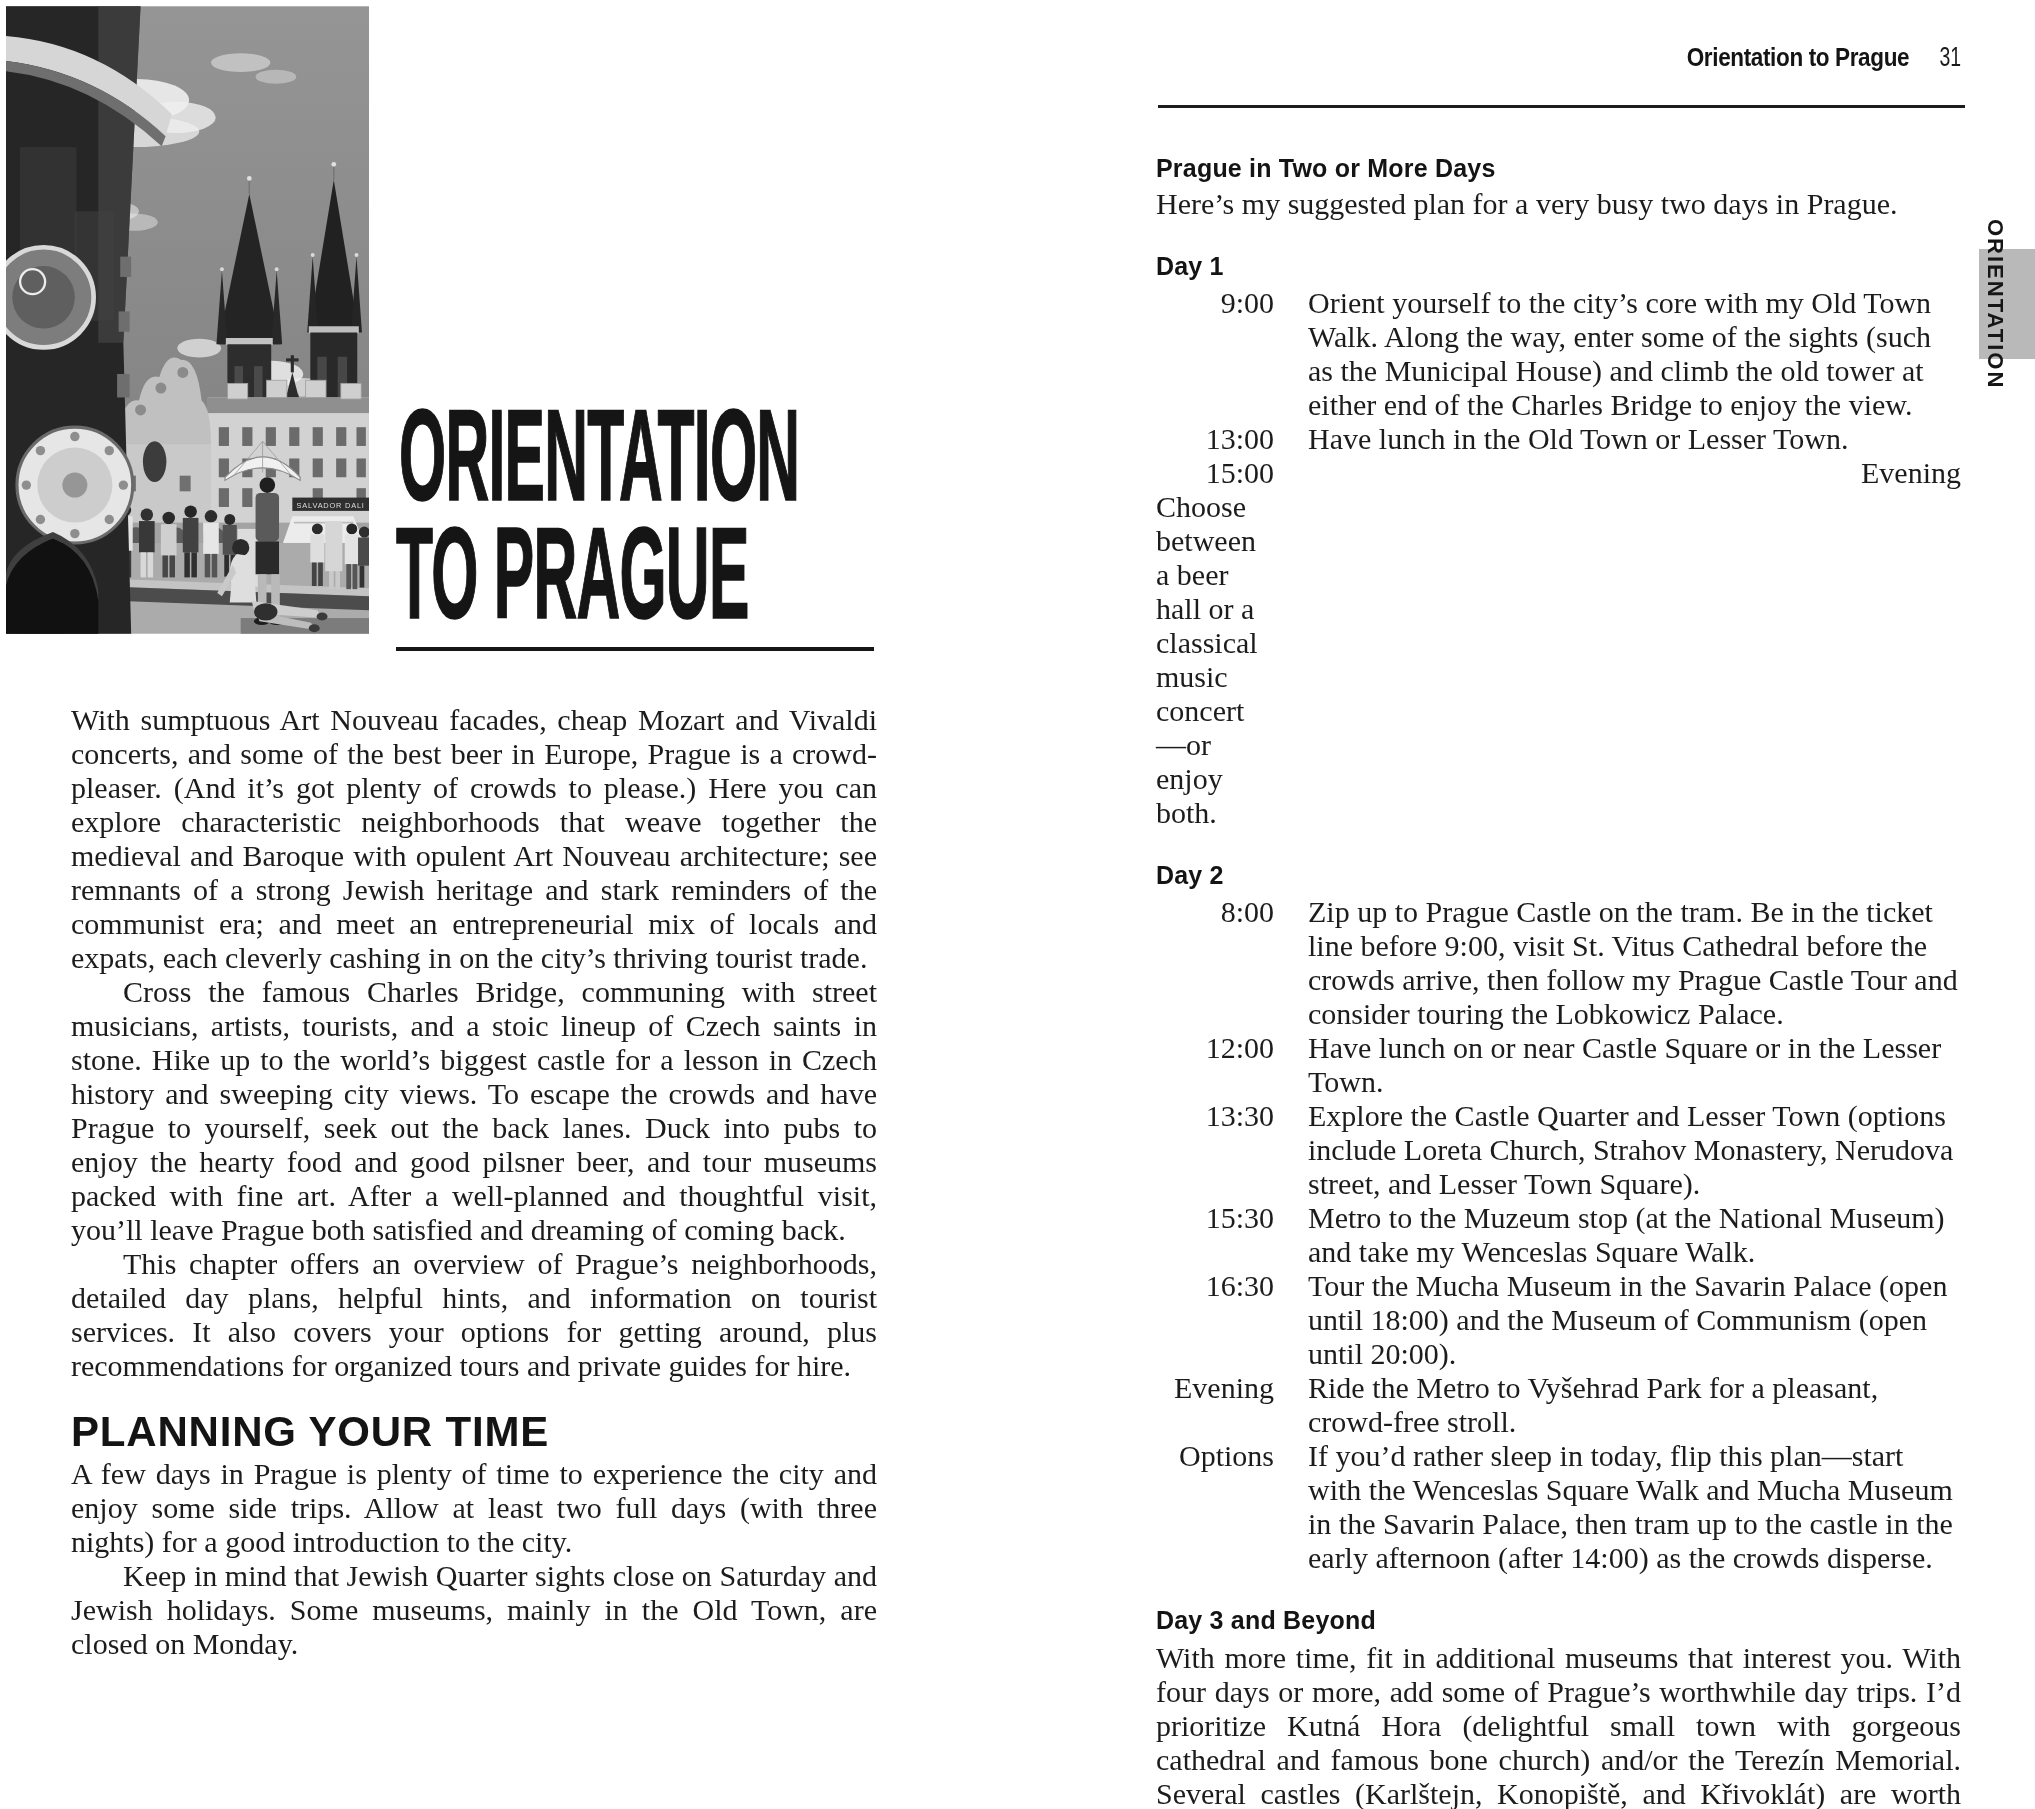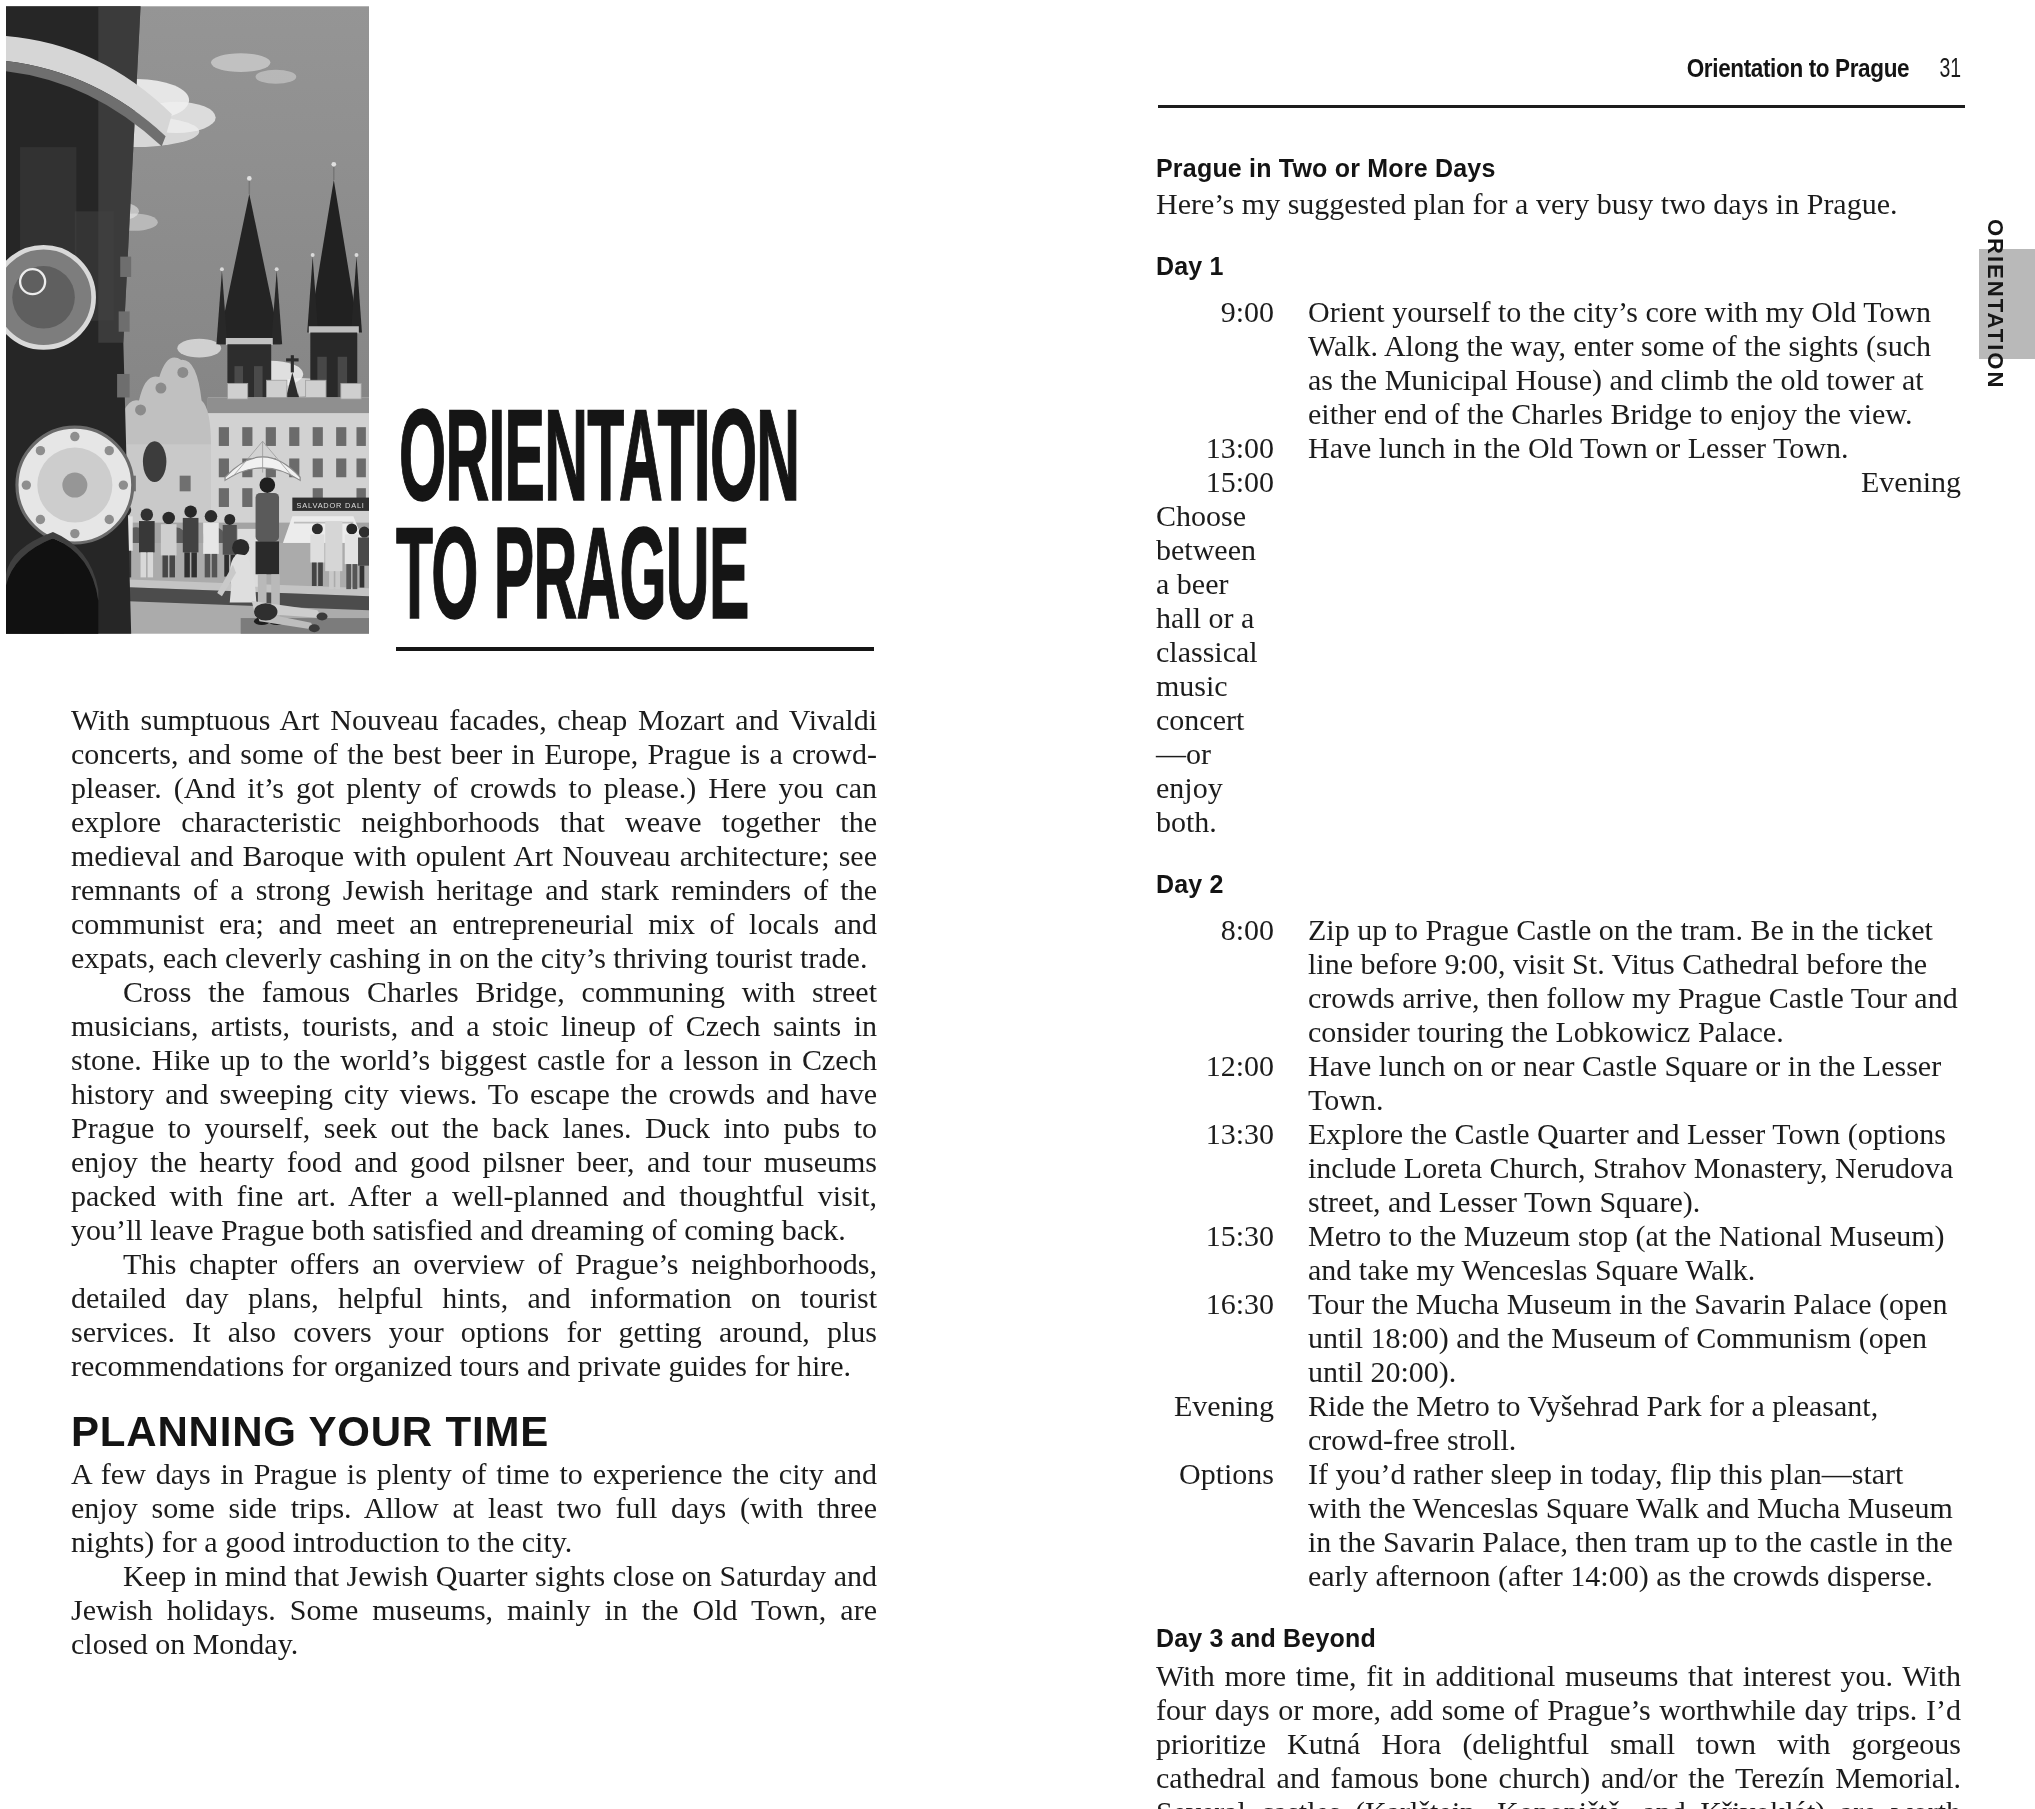--- a/index.html
+++ b/index.html
@@ -42,21 +42,21 @@
     font-weight:bold;
     font-size:42px; line-height:36px;
     letter-spacing:0.8px;
     margin:30.5px 0 7.8px 0;
     color:#141414;
     text-align:left;
   }
 
   
   .page-header {
-    position:absolute; left:1156px; top:53px; width:805px;
+    position:absolute; left:1156px; top:42px; width:805px;
     display:flex; justify-content:flex-end; align-items:baseline;
     white-space:nowrap;
   }
   .page-header .htitle {
     font-family:"Liberation Sans", sans-serif;
     font-weight:bold; font-size:25px; letter-spacing:-0.4px; color:#141414;
     display:inline-block; transform:scaleX(0.9); transform-origin:100% 50%;
   }
   .page-header .hpage {
     font-family:"Liberation Sans", sans-serif;
@@ -72,21 +72,21 @@
     font-weight:bold; font-size:25px; line-height:34px;
     letter-spacing:0.2px; color:#141414;
     margin:0;
   }
   h3.day-head { margin-top:28px; }
   .intro-line { font-size:30px; line-height:34px; margin:1.6px 0 0 0; }
   .sched {
     display:grid;
     grid-template-columns:118px 653px;
     column-gap:34px;
-    margin-top:12px;
+    margin-top:3px;
   }
   .sched .time {
     font-size:30px; line-height:34px;
     text-align:right;
     white-space:nowrap;
   }
   .sched .desc {
     font-size:30px; line-height:34px;
     text-align:left;
   }

